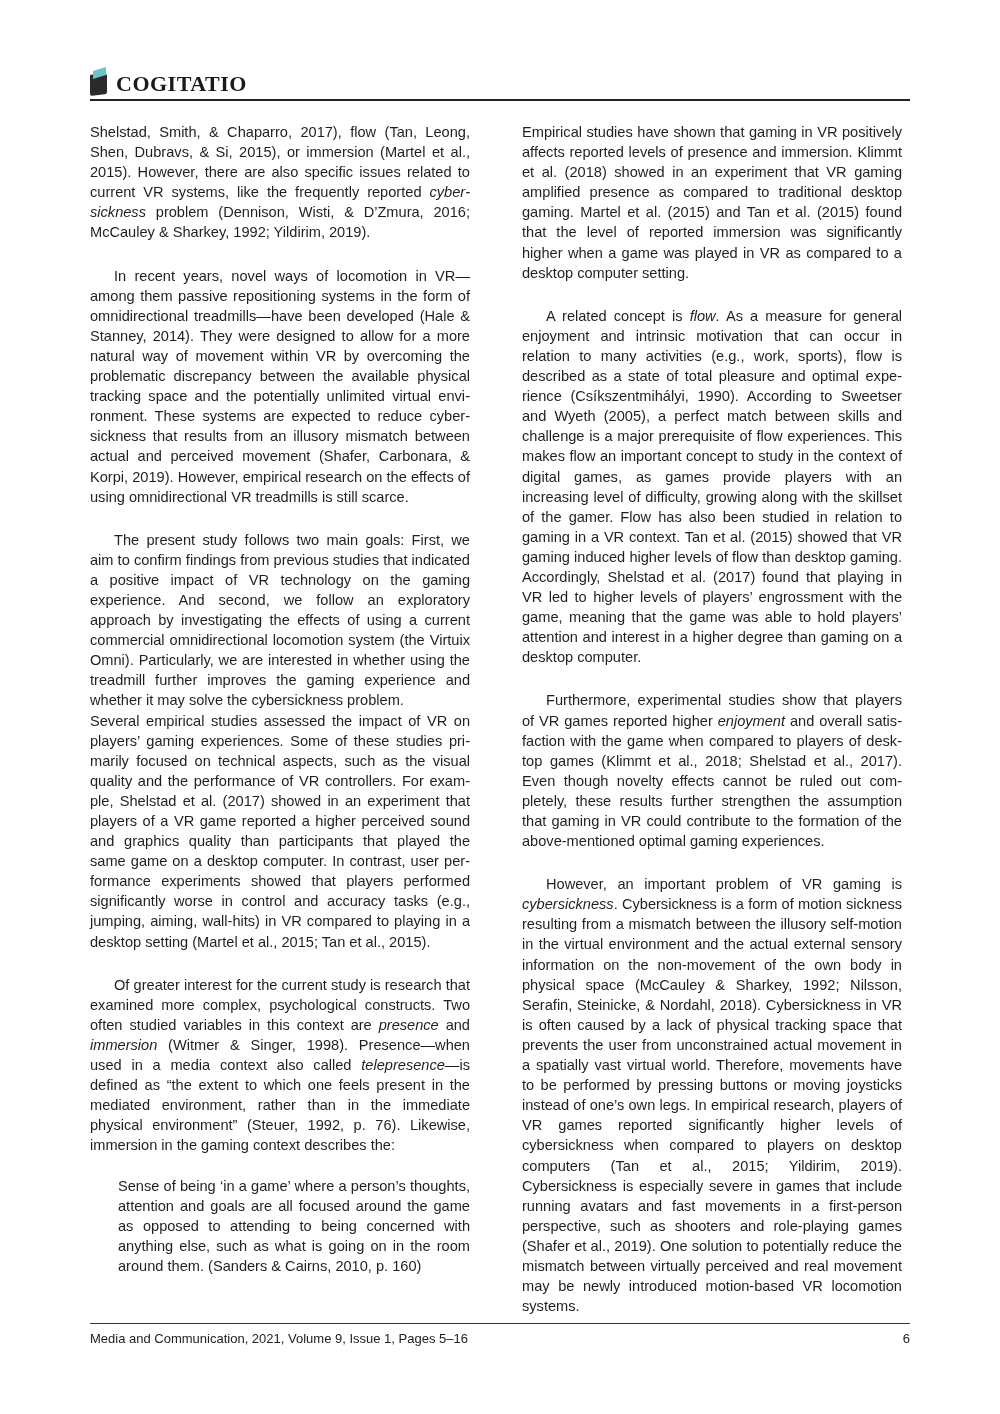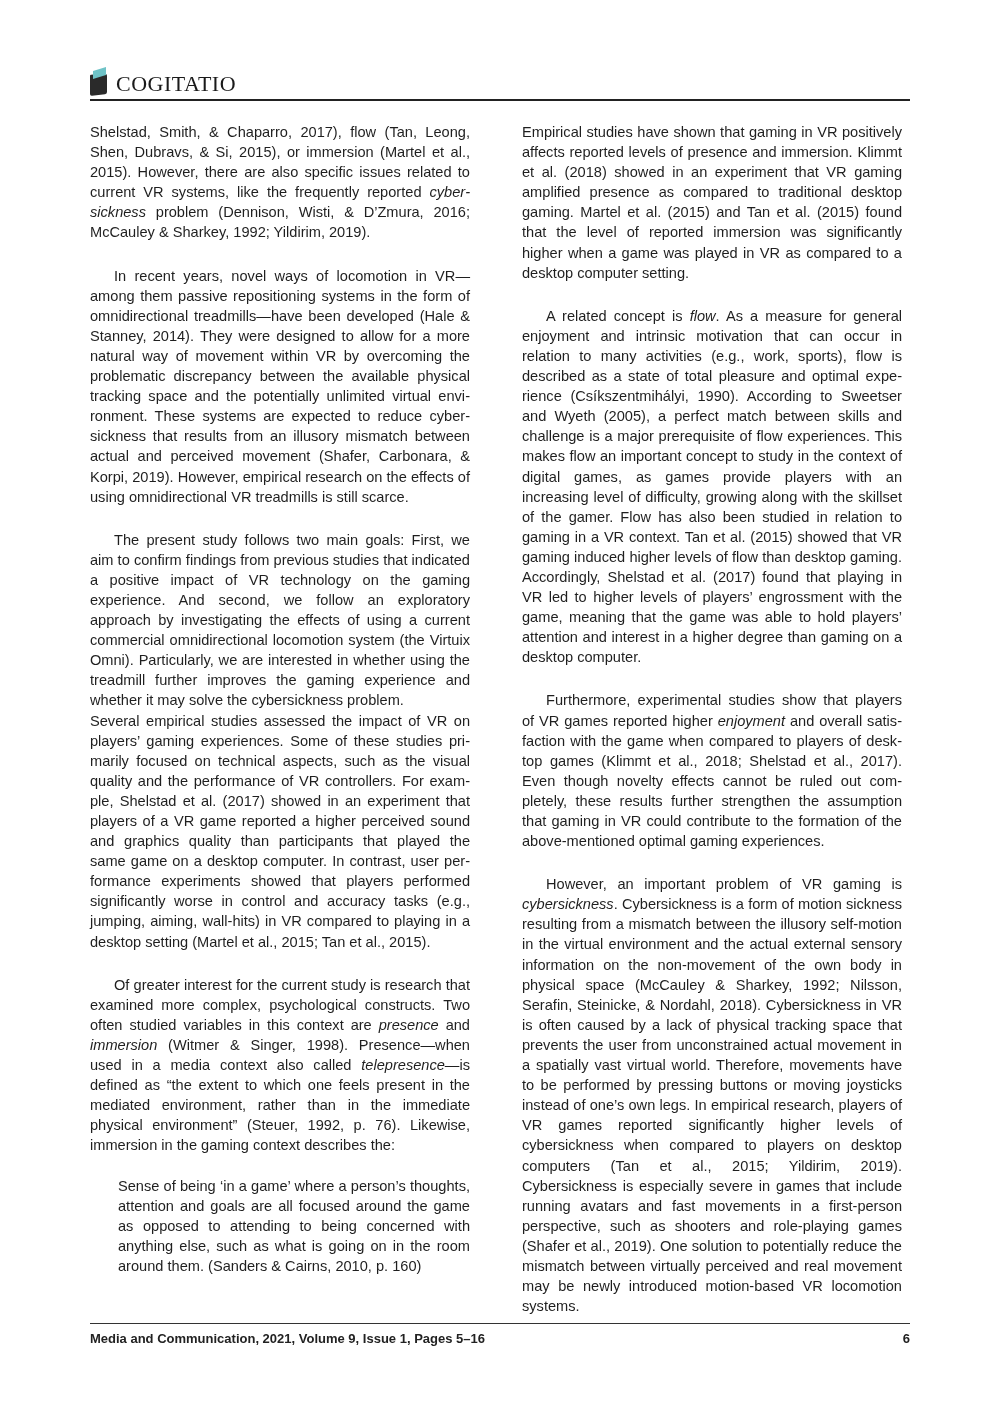--- a/index.html
+++ b/index.html
@@ -17,21 +17,21 @@
     position: absolute; left: 0; top: 6px; width: 17px; height: 21px;
     background: #2a2a2a; border-radius: 1px 3px 2px 2px;
     transform: skewY(-6deg);
   }
   .logo-icon .tab {
     position: absolute; left: 3px; top: 1px; width: 13px; height: 8px;
     background: #6fc3c7; transform: skewY(-18deg);
   }
   .logo-text {
     font-family: "Liberation Serif", "DejaVu Serif", serif;
-    font-weight: normal; font-size: 22px; letter-spacing: 0.5px; color: #1a1a1a;
+    font-weight: bold; font-size: 22px; letter-spacing: 0.5px; color: #1a1a1a;
     line-height: 1; margin-bottom: 5px;
   }
   .header-rule { position: absolute; left: 90px; top: 99px; width: 820px; height: 2px; background: #222; }
 
   .col {
     position: absolute; top: 122px; width: 380px;
     font-size: 14.6px; line-height: 20.1px; text-align: justify;
     hyphens: manual;
   }
   .col.left { left: 90px; }
@@ -43,21 +43,21 @@
   }
   .col blockquote {
     margin: 20px 0 0 28px; padding: 0; text-align: justify;
   }
   em { font-style: italic; }
 
   .footer-rule { position: absolute; left: 90px; top: 1323px; width: 820px; height: 1px; background: #333; }
   .footer {
     position: absolute; left: 90px; top: 1331px; width: 820px;
     display: flex; justify-content: space-between;
-    font-size: 13px; color: #222; font-weight: bold;
+    font-size: 13px; color: #222;
   }
 </style>
 </head>
 <body>
 
 <div class="header">
   <span class="logo-icon">
     <span class="book"></span>
       <span class="tab"></span>
   </span>

